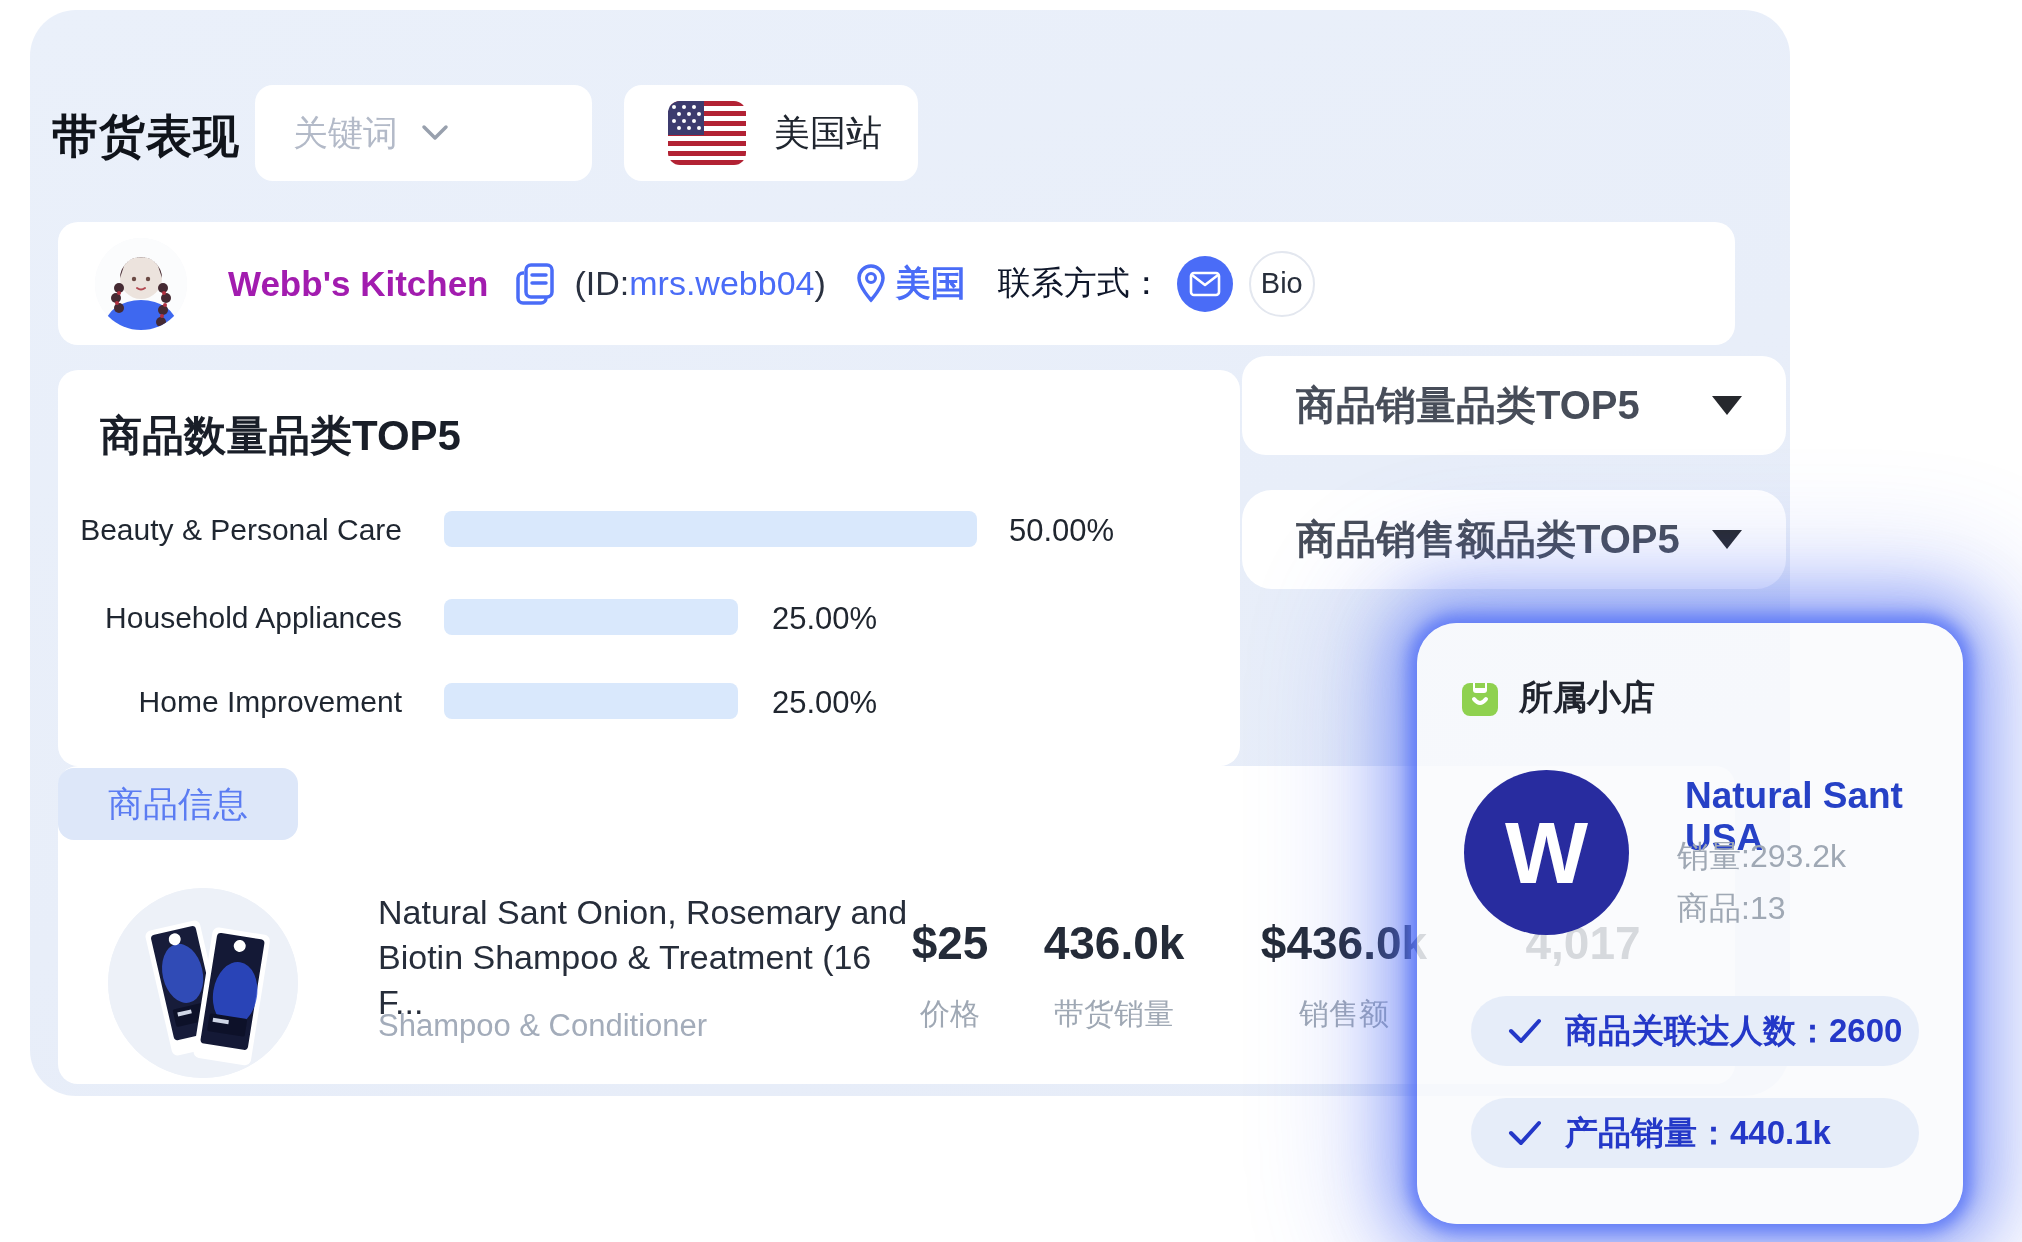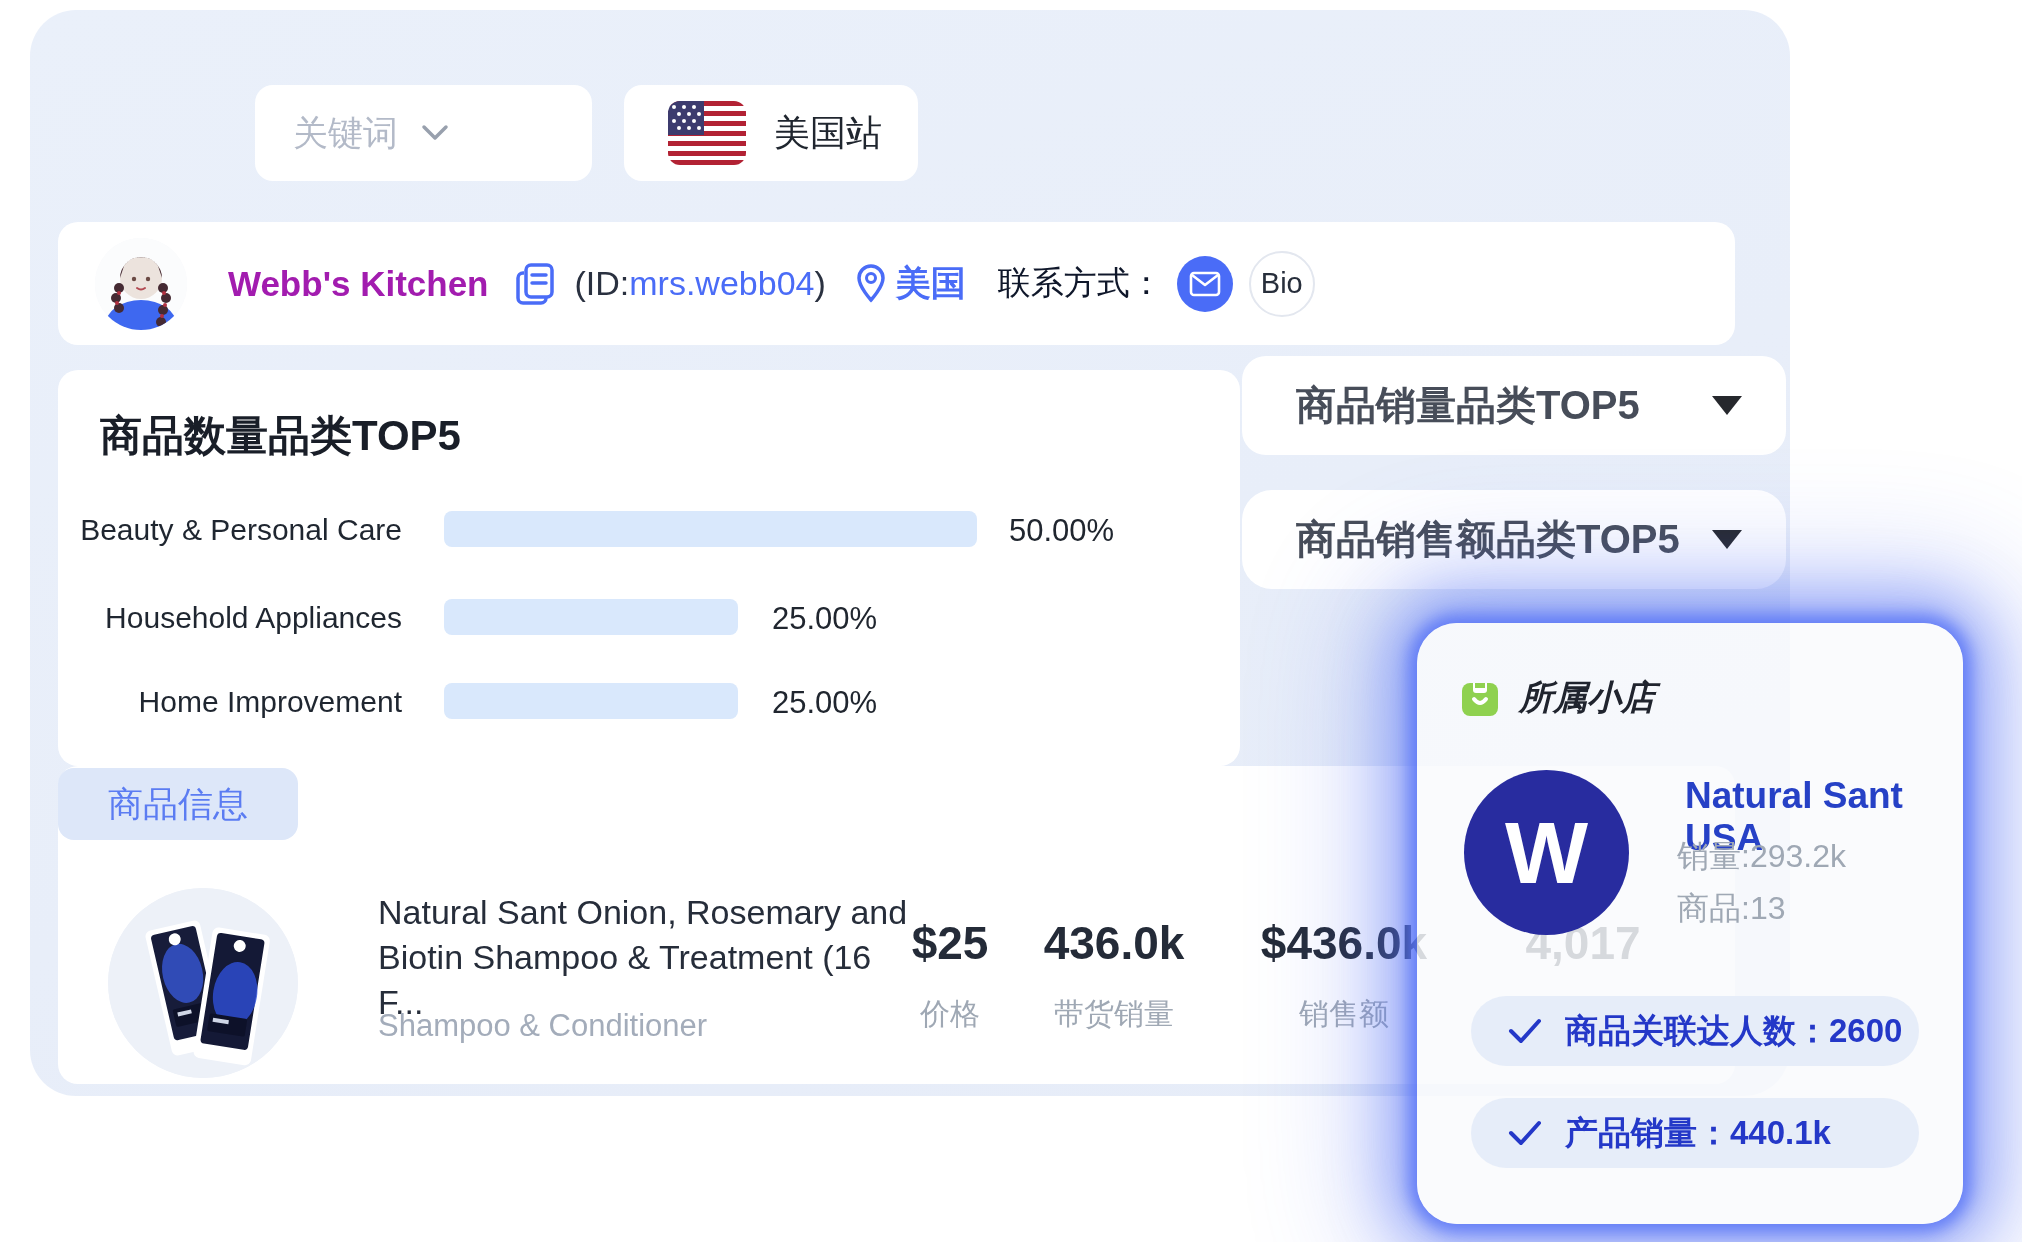--- a/index.html
+++ b/index.html
@@ -67,38 +67,39 @@
   .prod-cat{left:378px;top:1008px;font-size:31px;color:#a3acba;}
   .metric{top:916px;transform:translateX(-50%);text-align:center;}
   .metric .val{font-size:46px;font-weight:700;color:#242b38;white-space:nowrap;}
   .metric .lab{margin-top:24px;font-size:30px;color:#9fa8b4;white-space:nowrap;}
 
   
   .shop-card{left:1417px;top:623px;width:546px;height:601px;border-radius:40px;
     background:rgba(249,250,253,0.84);
     box-shadow:0 0 16px 8px rgba(88,116,246,0.85),0 0 55px 28px rgba(88,116,246,0.5),0 0 110px 60px rgba(88,116,246,0.25);}
   .shop-head{position:absolute;left:42px;top:52px;display:flex;align-items:center;}
-  .shop-head span{margin-left:18px;font-size:34px;font-weight:700;color:#20242e;font-style:italic;}
+  .shop-head span{margin-left:18px;font-size:34px;font-weight:700;color:#20242e;}
   .shop-avatar{position:absolute;left:47px;top:147px;width:165px;height:165px;border-radius:50%;
     background:#282c9f;display:flex;align-items:center;justify-content:center;}
   .shop-avatar span{color:#ffffff;font-size:88px;font-weight:800;}
   .shop-name{position:absolute;left:268px;top:152px;font-size:37px;font-weight:600;color:#2641c6;cursor:pointer;}
   .shop-line{position:absolute;left:260px;font-size:32px;color:#9fa8b4;}
   .stat-pill{position:absolute;left:54px;width:448px;height:70px;border-radius:35px;
     background:rgba(228,236,249,0.92);display:flex;align-items:center;}
   .stat-pill .chk{margin-left:36px;display:flex;}
   .stat-pill .txt{margin-left:22px;font-size:33px;font-weight:700;color:#2438c8;white-space:nowrap;}
 </style>
 </head>
 <body>
 
 <div class="canvas">
 
   <div class="abs container"></div>
 
+  <div class="abs page-title">带货表现</div>
 
   <div class="abs kw-box">
     <span class="kw-text">关键词</span>
     <span class="kw-chev">
       <svg width="30" height="20" viewBox="0 0 30 20">
           <polyline points="4,4 15,15 26,4" fill="none" stroke="#98a0ad" stroke-width="3.5" stroke-linecap="round" stroke-linejoin="round"></polyline>
         </svg>
     </span>
   </div>
 

